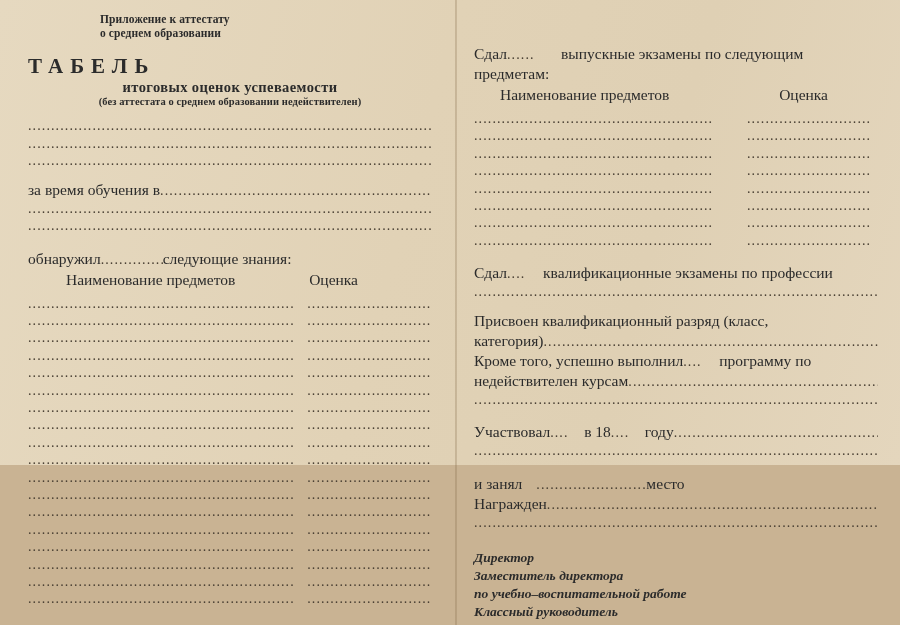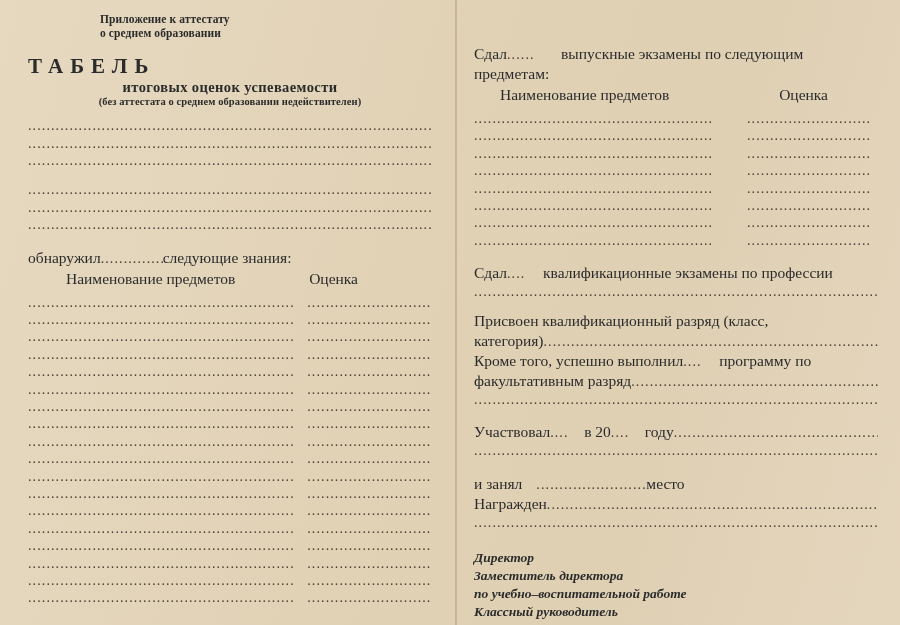--- a/index.html
+++ b/index.html
@@ -10,21 +10,21 @@
   body {
     width: 900px;
     height: 625px;
     overflow: hidden;
     font-family: "Liberation Serif", serif;
     color: #2b2b2b;
   }
   .page {
     position: relative;
     width: 900px;
-    height: 625px;
+    height: 465px;
     background: #f97316;
     box-sizing: border-box;
   }
   
   .page::before {
     content: "";
     position: absolute;
     inset: 0;
     background: linear-gradient(105deg, #e6d9c0 0%, #e1d2b6 45%, #dfd0b4 70%, #e4d6bd 100%);
     pointer-events: none;
@@ -181,20 +181,21 @@
       <div class="subtitle">итоговых оценок успеваемости</div>
       <div class="note">(без аттестата о среднем образовании недействителен)</div>
 
       <div class="spacer-10"></div>
       <div class="dotline">..........................................................................................................</div>
       <div class="dotline">..........................................................................................................</div>
       <div class="dotline">..........................................................................................................</div>
 
       <div class="spacer-10"></div>
       <div class="row">
+        <span class="lead">за время обучения в</span>
         <span class="fill">..........................................................................................................</span>
       </div>
       <div class="dotline">..........................................................................................................</div>
       <div class="dotline">..........................................................................................................</div>
 
       <div class="spacer-14"></div>
       <div class="row">
         <span class="lead">обнаружил</span>
         <span class="fill" style="flex:0 0 62px;">.............................</span>
         <span class="lead">следующие знания:</span>
@@ -345,30 +346,30 @@
         <span class="lead">категория)</span>
         <span class="fill">..........................................................................................................</span>
       </div>
 
       <div class="row">
         <span class="lead">Кроме того, успешно выполнил</span>
         <span class="fill" style="flex:0 0 36px;">....</span>
         <span class="lead">программу по</span>
       </div>
       <div class="row">
-        <span class="lead">факультативным разряд</span>
+        <span class="lead">недействителен курсам</span>
         <span class="fill">..........................................................................................................</span>
       </div>
       <div class="dotline">..........................................................................................................</div>
 
       <div class="spacer-14"></div>
       <div class="row">
         <span class="lead">Участвовал</span>
         <span class="fill" style="flex:0 0 34px;">....</span>
-        <span class="lead">в 20</span>
+        <span class="lead">в 18</span>
         <span class="fill" style="flex:0 0 34px;">....</span>
         <span class="lead">году</span>
         <span class="fill">..........................................................................................................</span>
       </div>
       <div class="dotline">..........................................................................................................</div>
 
       <div class="spacer-14"></div>
       <div class="row">
         <span class="lead">и занял</span>
         <span class="fill" style="flex:0 0 110px; margin-left:14px;">...........................</span>

